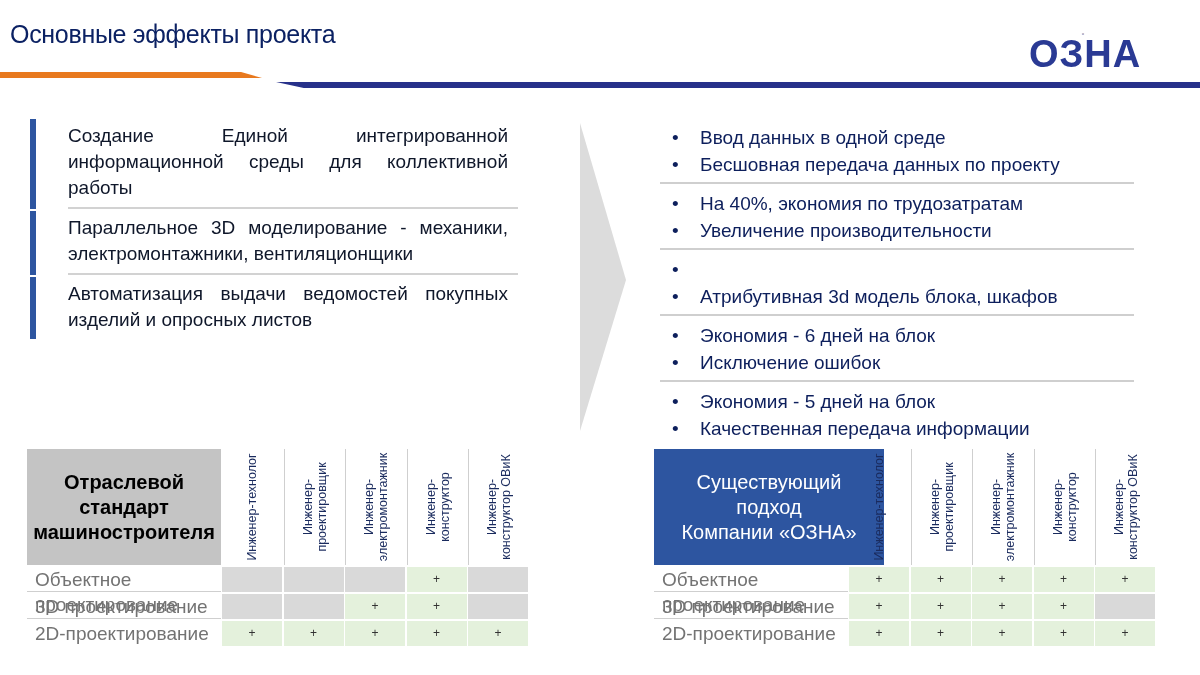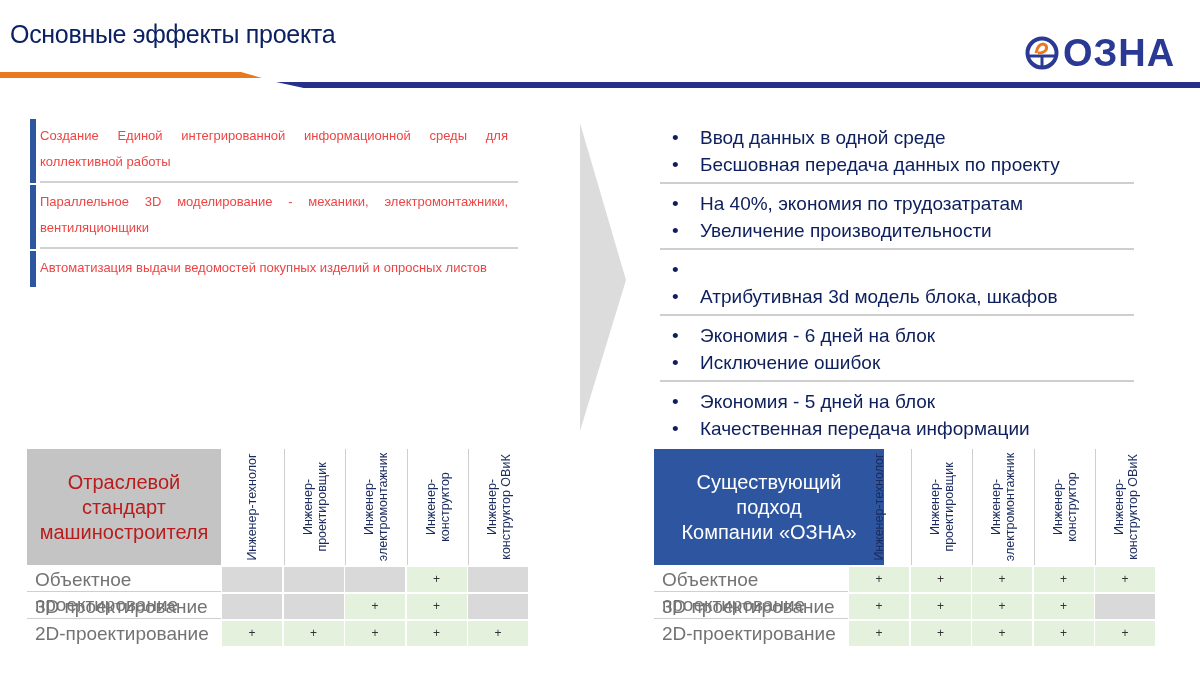--- a/index.html
+++ b/index.html
@@ -3,27 +3,27 @@
 <meta charset="utf-8">
 <style>
   html, body { margin:0; padding:0; }
   body { width:1200px; height:675px; background:#ffffff; position:relative; overflow:hidden;
          font-family:"Liberation Sans", sans-serif; color:#0d1f5c; }
   .title { position:absolute; left:10px; top:20px; font-size:25px; font-weight:normal; color:#0b2163; letter-spacing:-0.3px; }
   .line-orange { position:absolute; left:0; top:72px; width:262px; height:6px; background:#e8791e;
                  clip-path: polygon(0 0, 92% 0, 100% 100%, 0 100%); }
   .line-navy { position:absolute; left:276px; top:82px; width:924px; height:6px; background:#27318a;
                clip-path: polygon(0 0, 100% 0, 100% 100%, 3% 100%); }
-  .logo { position:absolute; left:1025px; top:33px; height:40px; display:flex; align-items:center; }
+  .logo { position:absolute; left:1025px; top:33px; height:40px; display:flex; align-items:center;flex-direction:column; }
   .logo-text { font-size:38px; font-weight:bold; color:#2a3a94; letter-spacing:1px; margin-left:4px; line-height:1; }
 
   .left-list { position:absolute; left:30px; top:119px; width:488px; }
   .left-item { position:relative; display:flex; margin-bottom:2px; }
   .left-bar { width:6px; background:#2d55a0; flex:none; }
-  .left-text { flex:1; margin-left:4px; padding:4px 10px 6px 0; font-size:13px; line-height:26px; color:#ef4444;
+  .left-text { flex:1; margin-left:32px; padding:4px 10px 6px 0; font-size:19px; line-height:26px; color:#0f172a;
                text-align:justify; text-align-last:left; border-bottom:2px solid #d2d2d2; }
   .left-item:last-child .left-text { border-bottom:none; }
 
   .arrow { position:absolute; left:580px; top:123px; width:46px; height:308px; background:#dcdcdc;
            clip-path: polygon(0 0, 100% 51%, 0 100%); }
 
   .right-list { position:absolute; left:660px; top:122px; width:474px; }
   .right-group { border-bottom:2px solid #cfcfcf; padding:2px 0 4px 0; margin-bottom:4px; }
   .right-group:last-child { border-bottom:none; }
   .right-item { display:flex; font-size:19px; line-height:27px; color:#0d1f5c; }
@@ -119,21 +119,21 @@
         <span>Экономия - 5 дней на блок</span>
       </div>
     <div class="right-item">
         <span class="bullet">•</span>
         <span>Качественная передача информации</span>
       </div>
   </div>
 </div>
 
 <div id="table-left" class="table" style="left:27px;">
-    <div class="t-head" style="left: 0px; width: 194px; background: rgb(196, 196, 196); color: #b91c1c; white-space: pre-line;">Отраслевой
+    <div class="t-head" style="left: 0px; width: 194px; background: rgb(196, 196, 196); color: #000000; white-space: pre-line; font-weight: bold;">Отраслевой
 стандарт
 машиностроителя</div>
     <div class="t-col" style="left: 195px; width: 60px; border-left: none;">
       <div class="t-col-label">Инженер-технолог</div>
     </div>
     <div class="t-col" style="left: 256.5px; width: 60px;">
       <div class="t-col-label">Инженер-
 проектировщик</div>
     </div>
     <div class="t-col" style="left: 318px; width: 60px;">

